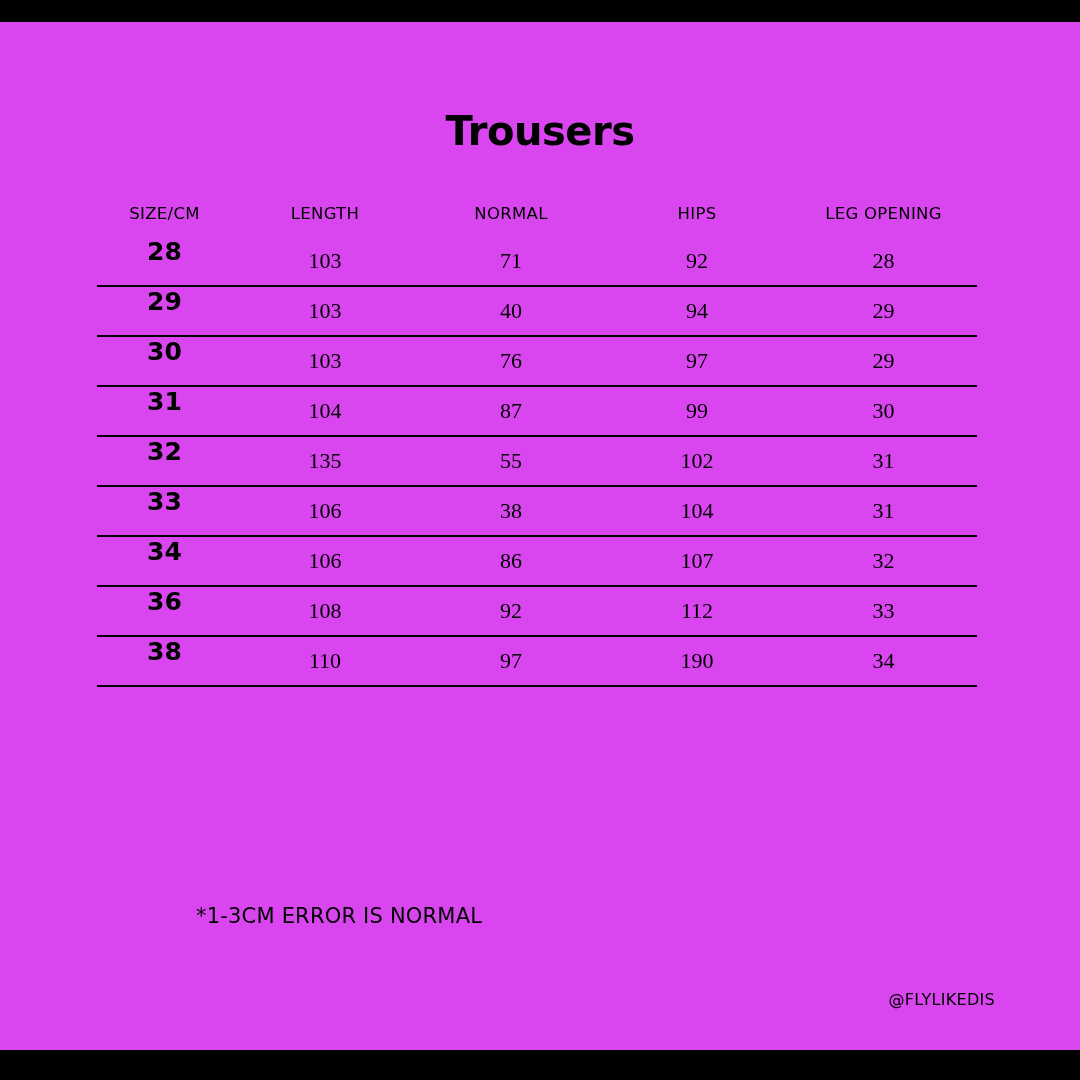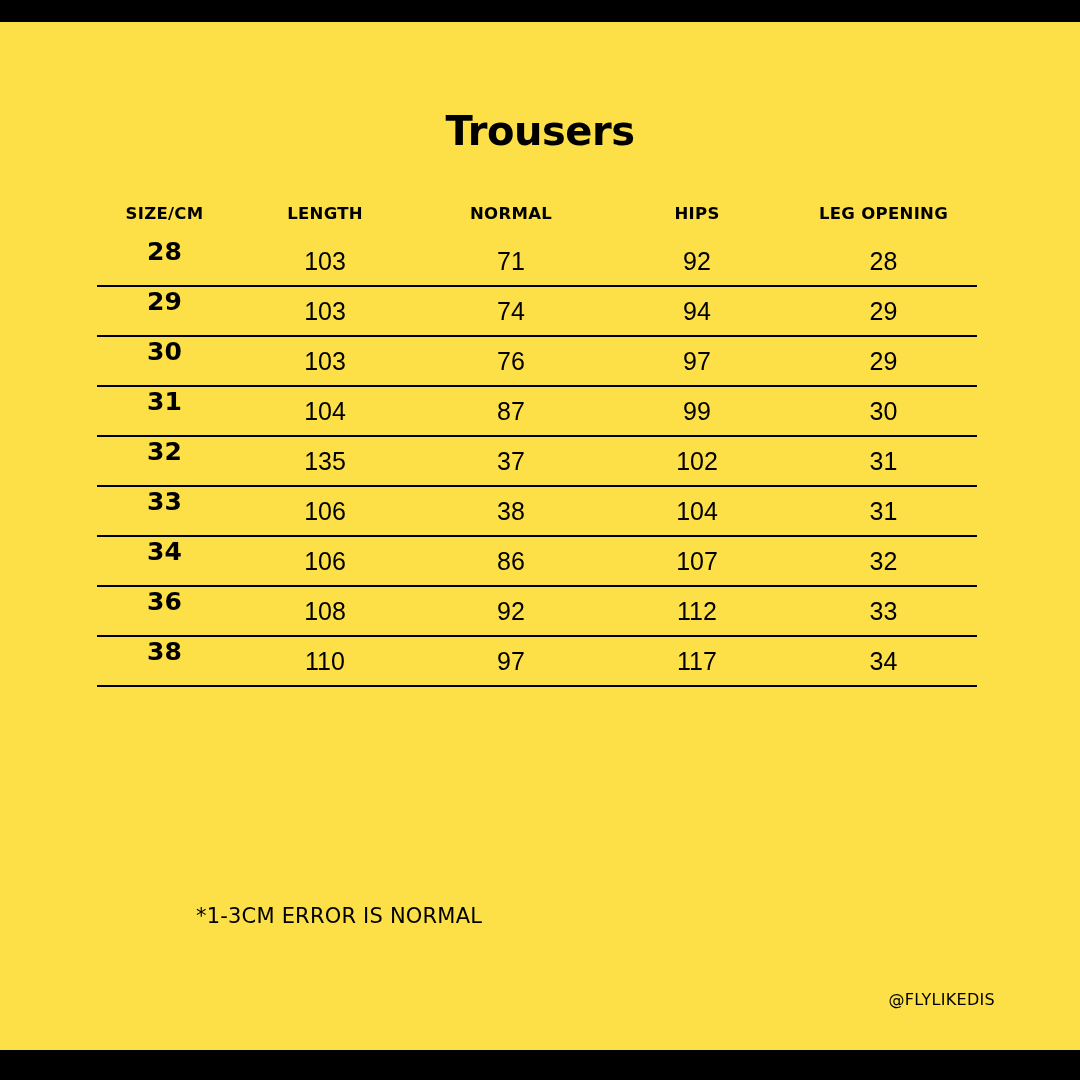--- a/index.html
+++ b/index.html
@@ -18,21 +18,21 @@
     width: 1080px;
     height: 1080px;
     background: #000000;
   }
   .sheet {
     position: absolute;
     left: 0;
     top: 22px;
     width: 1080px;
     height: 1028px;
-    background: #fde047;
+    background: #d946ef;
   }
   .title {
     position: absolute;
     left: 0;
     top: 86px;
     width: 1080px;
     text-align: center;
     font-family: "DejaVu Sans", sans-serif;
     font-weight: bold;
     font-size: 40px;
@@ -45,31 +45,31 @@
     top: 182px;
     width: 880px;
   }
   table.size-table {
     border-collapse: collapse;
     width: 880px;
     table-layout: fixed;
   }
   table.size-table th {
     font-family: "DejaVu Sans", sans-serif;
-    font-weight: bold;
+    font-weight: normal;
     font-size: 16.5px;
     letter-spacing: 0.3px;
     color: #000000;
     padding: 0 0 14px 0;
     text-align: center;
     border: none;
   }
   table.size-table td {
-    font-family: Liberation Sans, sans-serif;
-    font-size: 25px;
+    font-family: Liberation Serif, serif;
+    font-size: 22px;
     color: #000000;
     text-align: center;
     padding: 6px 0 6px 0;
     border-bottom: 2.5px solid #000000;
     height: 36px;
   }
   table.size-table td.size-cell {
     font-family: "DejaVu Sans", sans-serif;
     font-weight: bold;
     font-size: 25px;
@@ -134,42 +134,42 @@
           <tr>
             <td class="size-cell">28</td>
             <td>103</td>
             <td>71</td>
             <td>92</td>
             <td>28</td>
           </tr>
           <tr>
             <td class="size-cell">29</td>
             <td>103</td>
-            <td>74</td>
+            <td>40</td>
             <td>94</td>
             <td>29</td>
           </tr>
           <tr>
             <td class="size-cell">30</td>
             <td>103</td>
             <td>76</td>
             <td>97</td>
             <td>29</td>
           </tr>
           <tr>
             <td class="size-cell">31</td>
             <td>104</td>
             <td>87</td>
             <td>99</td>
             <td>30</td>
           </tr>
           <tr>
             <td class="size-cell">32</td>
             <td>135</td>
-            <td>37</td>
+            <td>55</td>
             <td>102</td>
             <td>31</td>
           </tr>
           <tr>
             <td class="size-cell">33</td>
             <td>106</td>
             <td>38</td>
             <td>104</td>
             <td>31</td>
           </tr>
@@ -184,21 +184,21 @@
             <td class="size-cell">36</td>
             <td>108</td>
             <td>92</td>
             <td>112</td>
             <td>33</td>
           </tr>
           <tr>
             <td class="size-cell">38</td>
             <td>110</td>
             <td>97</td>
-            <td>117</td>
+            <td>190</td>
             <td>34</td>
           </tr>
         </tbody>
       </table>
     </div>
 
     <div class="note">*1-3CM ERROR IS NORMAL</div>
     <div class="handle">@FLYLIKEDIS</div>
 
   </div>

